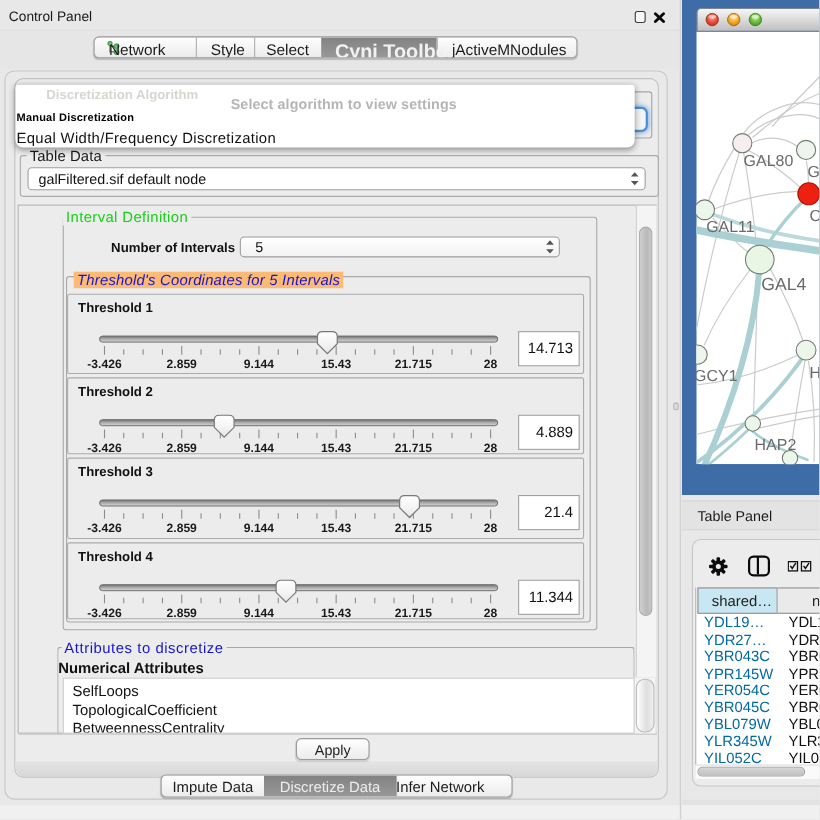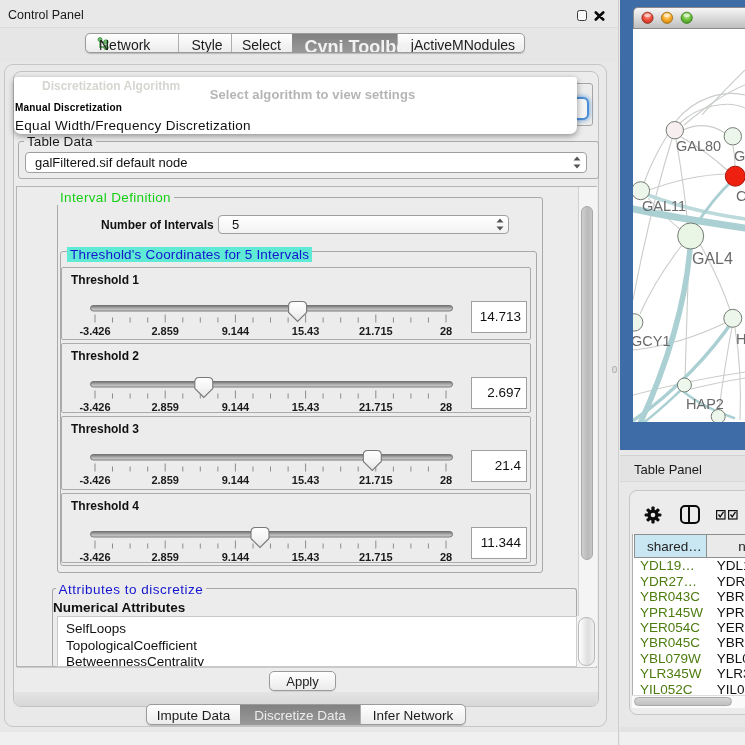--- a/index.html
+++ b/index.html
@@ -69,21 +69,21 @@
   <div class="abs" style="left:57px;top:189.5px;font-size:13.5px;letter-spacing:0.35px;color:#16d016;background:#ececec;padding:0 3px;">Interval Definition</div>
 
   <div class="abs" style="left:101px;top:218px;font-size:12px;font-weight:bold;color:#111;">Number of Intervals</div>
   <div class="abs" style="left:218px;top:215px;width:291px;height:19px;border:1px solid #9f9f9f;border-radius:4px;background:linear-gradient(#ffffff,#f2f2f2);"></div>
   <div class="abs" style="left:232px;top:217px;font-size:13px;color:#111;">5</div>
   <svg class="abs" style="left:494px;top:217px;" width="12" height="15" viewBox="0 0 12 15">
     <path d="M2.5 5.5 L6 1.5 L9.5 5.5 Z M2.5 9.5 L6 13.5 L9.5 9.5 Z" fill="#555"></path>
   </svg>
 
   <div class="abs" style="left:59.5px;top:250.5px;width:477px;height:315px;border:1px solid #a8a8a8;border-radius:3px;"></div>
-  <div class="abs" style="left:67px;top:246.5px;font-size:13.5px;letter-spacing:0.2px;color:#1515cf;background:#5eead4;padding:0 3px;">Threshold's Coordinates for 5 Intervals</div>
+  <div class="abs" style="left:67px;top:246.5px;font-size:13.5px;letter-spacing:0.2px;color:#1515cf;background:#fdba74;padding:0 3px;font-style:italic;">Threshold's Coordinates for 5 Intervals</div>
 
   <div class="abs thp" style="top:267px;height:73px;">
     <div class="tht">Threshold 1</div>
     <svg class="ths" width="470" height="73" viewBox="0 0 470 73">
         <defs>
           <linearGradient id="trk" x1="0" y1="0" x2="0" y2="1">
             <stop offset="0" stop-color="#6f6f6f"></stop>
             <stop offset="0.45" stop-color="#a8a8a8"></stop>
             <stop offset="1" stop-color="#d8d8d8"></stop>
           </linearGradient>
@@ -171,21 +171,21 @@
         <g font-size="11" font-weight="bold" fill="#1a1a1a" font-family="Liberation Sans, sans-serif">
           <text x="33.0" y="66.5" text-anchor="middle">-3.426</text>
           <text x="103.2" y="66.5" text-anchor="middle">2.859</text>
           <text x="173.4" y="66.5" text-anchor="middle">9.144</text>
           <text x="243.6" y="66.5" text-anchor="middle">15.43</text>
           <text x="313.8" y="66.5" text-anchor="middle">21.715</text>
           <text x="384.0" y="66.5" text-anchor="middle">28</text>
         </g>
         <path d="M 132.8 38.0 Q 132.8 33.5 137.3 33.5 L 146.3 33.5 Q 150.8 33.5 150.8 38.0 L 150.8 44.5 L 141.8 53.5 L 132.8 44.5 Z" fill="url(#thg)" stroke="#787878" stroke-width="1.1"></path>
       </svg>
-    <div class="thv">2.697</div>
+    <div class="thv">4.889</div>
   </div>
   <div class="abs thp" style="top:416px;height:74px;">
     <div class="tht">Threshold 3</div>
     <svg class="ths" width="470" height="74" viewBox="0 0 470 74">
         <defs>
           <linearGradient id="trk" x1="0" y1="0" x2="0" y2="1">
             <stop offset="0" stop-color="#6f6f6f"></stop>
             <stop offset="0.45" stop-color="#a8a8a8"></stop>
             <stop offset="1" stop-color="#d8d8d8"></stop>
           </linearGradient>
@@ -293,21 +293,21 @@
   <div class="abs" style="left:577.5px;top:616.5px;width:17px;height:49px;background:linear-gradient(90deg,#ffffff,#dedede 60%,#efefef);border:1px solid #b8b8b8;border-radius:8px;"></div>
 
   <div class="abs" style="left:17px;top:667px;width:580px;height:1px;background:#c9c9c9;"></div>
   <div class="abs" style="left:269px;top:671px;width:67px;height:20px;border:1px solid #9a9a9a;border-radius:5px;background:linear-gradient(#ffffff,#ebebeb);box-shadow:0 1px 1px rgba(0,0,0,0.12);text-align:center;font-size:13px;color:#222;line-height:19px;">Apply</div>
 
   <div class="abs" style="left:146px;top:704px;width:320px;height:21px;border:1px solid #9b9b9b;border-radius:5px;background:linear-gradient(#fefefe,#ececec);box-shadow:0 1px 1px rgba(0,0,0,0.2);overflow:hidden;">
     <div class="abs" style="left:93px;top:0;width:120px;height:100%;background:linear-gradient(#828282,#989898);"></div>
     <div class="abs" style="left:213px;top:0;width:1px;height:100%;background:#aeaeae;"></div>
     <div class="abs" style="left:0;top:3px;width:93px;text-align:center;font-size:13.5px;color:#1c1c1c;">Impute Data</div>
     <div class="abs" style="left:93px;top:3px;width:120px;text-align:center;font-size:13.5px;color:#ededed;">Discretize Data</div>
-    <div class="abs" style="left:213px;top:3px;width:106px;text-align:center;font-size:13.5px;color:#1c1c1c;">Infer Network</div>
+    <div class="abs" style="left:213px;top:3px;width:106px;font-size:13.5px;color:#1c1c1c;">Infer Network</div>
   </div>
   <div class="abs" style="left:0;top:732px;width:619px;height:13px;background:#f0f0f0;"></div>
 </div>
 
 <div class="abs" style="left:14px;top:77px;width:563px;height:57px;background:#fff;border-radius:3px 3px 7px 7px;box-shadow:0 2px 6px rgba(0,0,0,0.4);z-index:50;">
   <div class="abs" style="left:28px;top:1.5px;font-size:12px;font-weight:bold;color:#d6d6d1;">Discretization Algorithm</div>
   <div class="abs" style="left:0;top:10px;width:565px;text-align:center;font-size:13px;font-weight:bold;letter-spacing:0.1px;color:#b5b5b5;padding-left:32px;">Select algorithm to view settings</div>
   <div class="abs" style="left:1px;top:25px;font-size:10px;font-weight:bold;letter-spacing:0.2px;color:#000;">Manual Discretization</div>
   <div class="abs" style="left:1px;top:41px;font-size:13.5px;letter-spacing:0.3px;color:#111;">Equal Width/Frequency Discretization</div>
 </div>
@@ -425,21 +425,21 @@
 <svg class="abs" style="left:716px;top:510px;" width="22" height="10" viewBox="0 0 22 10">
   <rect x="0.6" y="0.6" width="8.4" height="8.4" fill="none" stroke="#111" stroke-width="1.2"></rect>
   <path d="M2.5 4.5 L4.2 6.8 L7.5 1.8" stroke="#111" stroke-width="1.3" fill="none"></path>
   <rect x="12.6" y="0.6" width="8.4" height="8.4" fill="none" stroke="#111" stroke-width="1.2"></rect>
   <path d="M14.5 4.5 L16.2 6.8 L19.5 1.8" stroke="#111" stroke-width="1.3" fill="none"></path>
 </svg>
 
 <div class="abs" style="left:632px;top:534px;width:113px;height:173px;background:#fff;border-left:1px solid #b0b0b0;"></div>
 <div class="abs" style="left:633.7px;top:534px;width:73.5px;height:24px;background:#c9e7f3;border:1px solid #8e8e8e;text-align:center;font-size:13.5px;color:#222;line-height:23px;padding-left:8px;">shared…</div>
 <div class="abs" style="left:707.2px;top:534px;width:38px;height:24px;background:#eaeaea;border-top:1px solid #8e8e8e;border-bottom:1px solid #8e8e8e;font-size:13.5px;color:#222;line-height:23px;padding-left:31px;overflow:hidden;">na…</div>
-<div class="abs" style="left:640px;top:558.3px;width:70px;font-size:13.5px;color:#4d7c0f;line-height:15.4px;overflow:hidden;height:138px;">YDL19…<br>YDR27…<br>YBR043C<br>YPR145W<br>YER054C<br>YBR045C<br>YBL079W<br>YLR345W<br>YIL052C</div>
+<div class="abs" style="left:640px;top:558.3px;width:70px;font-size:13.5px;color:#0369a1;line-height:15.4px;overflow:hidden;height:138px;">YDL19…<br>YDR27…<br>YBR043C<br>YPR145W<br>YER054C<br>YBR045C<br>YBL079W<br>YLR345W<br>YIL052C</div>
 <div class="abs" style="left:716.8px;top:558.3px;width:30px;font-size:13.5px;color:#111;line-height:15.4px;overflow:hidden;height:138px;">YDL1<br>YDR2<br>YBR0<br>YPR1<br>YER0<br>YBR0<br>YBL0<br>YLR3<br>YIL0</div>
 <div class="abs" style="left:632px;top:695px;width:113px;height:12.5px;background:#fafafa;border-top:1px solid #ddd;"></div>
 <div class="abs" style="left:633.5px;top:697.4px;width:98px;height:8.6px;background:linear-gradient(#d6d6d6,#c0c0c0);border:1px solid #a8a8a8;border-radius:4.5px;"></div>
 <div class="abs" style="left:620px;top:727px;width:125px;height:5px;background:#e2e2e2;"></div>
 <div class="abs" style="left:620px;top:732px;width:125px;height:13px;background:#f0f0f0;"></div>
 
 <div class="abs" style="left:612px;top:366px;width:5px;height:7px;border:1px solid #b5b5b5;border-radius:2px;background:#dcdcdc;"></div>
 <div class="abs" style="left:618px;top:0;width:1px;height:745px;background:#cfcfcf;"></div>
 
 </body></html>

